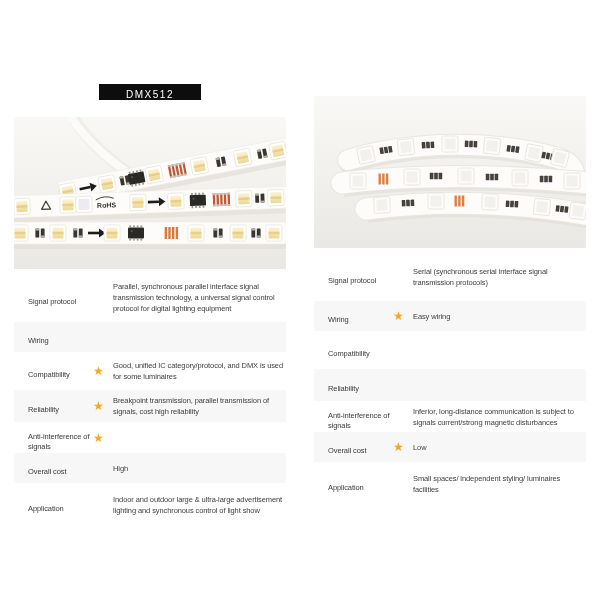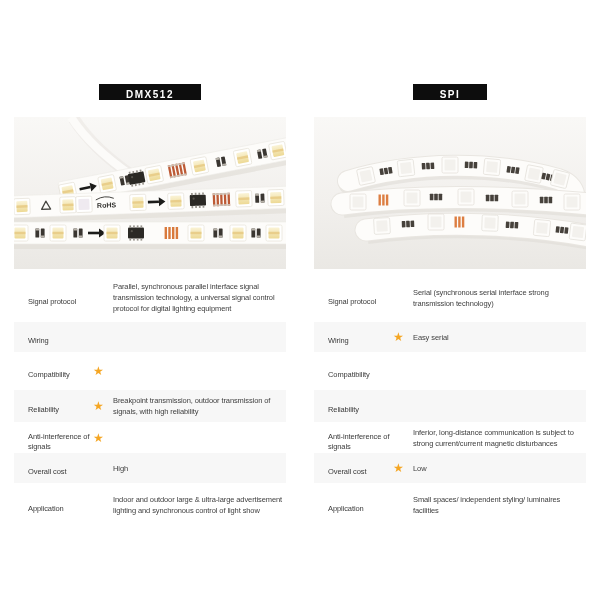--- a/index.html
+++ b/index.html
@@ -6,21 +6,21 @@
   body{
     width:600px;height:600px;background:#ffffff;
     font-family:"Liberation Sans", sans-serif;
     -webkit-font-smoothing:antialiased;
   }
   .columns{display:flex;gap:28px;padding:84px 14px 0 14px;}
   .col{width:272px;flex:0 0 272px;}
   .badge-row{text-align:center;height:21px;}
   .badge{
     display:inline-block;background:#0d0d0d;color:#ffffff;
-    font-size:10px;font-weight:bold;letter-spacing:1.5px;
+    font-size:10px;font-weight:normal;letter-spacing:1.5px;
     height:16px;line-height:21px;padding:0 27px;
   }
   .photo{margin-top:12px;width:272px;height:152px;overflow:hidden;}
   .photo svg{display:block;}
   .cmp-table{margin-top:4px;}
   .row{display:flex;align-items:center;box-sizing:border-box;padding:0 2px 0 14px;}
   .row:nth-child(1){height:49px}
   .row:nth-child(2){height:30px;background:#f7f7f7}
   .row:nth-child(3){height:38px}
   .row:nth-child(4){height:32px;background:#f7f7f7}
@@ -180,47 +180,45 @@
         <div class="star" style="visibility: hidden;">★</div>
         <div class="desc">Parallel, synchronous parallel interface signal transmission technology, a universal signal control protocol for digital lighting equipment</div>
       </div>
       <div class="row">
         <div class="label">Wiring</div>
         <div class="star" style="visibility: hidden;">★</div>
       </div>
       <div class="row">
         <div class="label">Compatibility</div>
         <div class="star">★</div>
+        <div class="desc">Good, unified IC category/protocol, and DMX is used for some luminaires</div>
       </div>
       <div class="row">
         <div class="label">Reliability</div>
         <div class="star">★</div>
-        <div class="desc">Breakpoint transmission, outdoor transmission of signals, with high reliability</div>
+        <div class="desc">Breakpoint transmission, parallel transmission of signals, cost high reliability</div>
       </div>
       <div class="row">
         <div class="label">Anti-interference of signals</div>
         <div class="star">★</div>
       </div>
       <div class="row">
         <div class="label">Overall cost</div>
         <div class="star" style="visibility: hidden;">★</div>
         <div class="desc">High</div>
       </div>
       <div class="row">
         <div class="label">Application</div>
         <div class="star" style="visibility: hidden;">★</div>
         <div class="desc">Indoor and outdoor large &amp; ultra-large advertisement lighting and synchronous control of light show</div>
       </div>
     </div>
   </div>
 
   <div class="col">
-    <div class="badge-row">
-      <span class="badge">SPI</span>
-    </div>
 
     <div class="photo">
       <svg width="272" height="152" viewBox="0 0 272 152" xmlns="http://www.w3.org/2000/svg">
         <defs>
           <linearGradient id="Rbg" x1="0" y1="0" x2="0" y2="1">
             <stop offset="0" stop-color="#f9f8f6"></stop>
               <stop offset="0.55" stop-color="#f2f0ed"></stop>
               <stop offset="1" stop-color="#eae8e4"></stop>
           </linearGradient>
           <g id="Rled">
@@ -290,39 +288,39 @@
           <use href="#Rtrip" transform="translate(248,113) rotate(6)"></use>
           <use href="#Rled" transform="translate(264,115) rotate(7)"></use>
         </g>
       </svg>
     </div>
 
     <div class="cmp-table">
       <div class="row">
         <div class="label">Signal protocol</div>
         <div class="star" style="visibility: hidden;">★</div>
-        <div class="desc">Serial (synchronous serial interface strong transmission technology)</div>
+        <div class="desc">Serial (synchronous serial interface signal transmission protocols)</div>
       </div>
       <div class="row">
         <div class="label">Wiring</div>
         <div class="star">★</div>
-        <div class="desc">Easy serial</div>
+        <div class="desc">Easy wiring</div>
       </div>
       <div class="row">
         <div class="label">Compatibility</div>
         <div class="star" style="visibility: hidden;">★</div>
       </div>
       <div class="row">
         <div class="label">Reliability</div>
         <div class="star" style="visibility: hidden;">★</div>
       </div>
       <div class="row">
         <div class="label">Anti-interference of signals</div>
         <div class="star" style="visibility: hidden;">★</div>
-        <div class="desc">Inferior, long-distance communication is subject to strong current/current magnetic disturbances</div>
+        <div class="desc">Inferior, long-distance communication is subject to signals current/strong magnetic disturbances</div>
       </div>
       <div class="row">
         <div class="label">Overall cost</div>
         <div class="star">★</div>
         <div class="desc">Low</div>
       </div>
       <div class="row">
         <div class="label">Application</div>
         <div class="star" style="visibility: hidden;">★</div>
         <div class="desc">Small spaces/ independent styling/ luminaires facilities</div>

